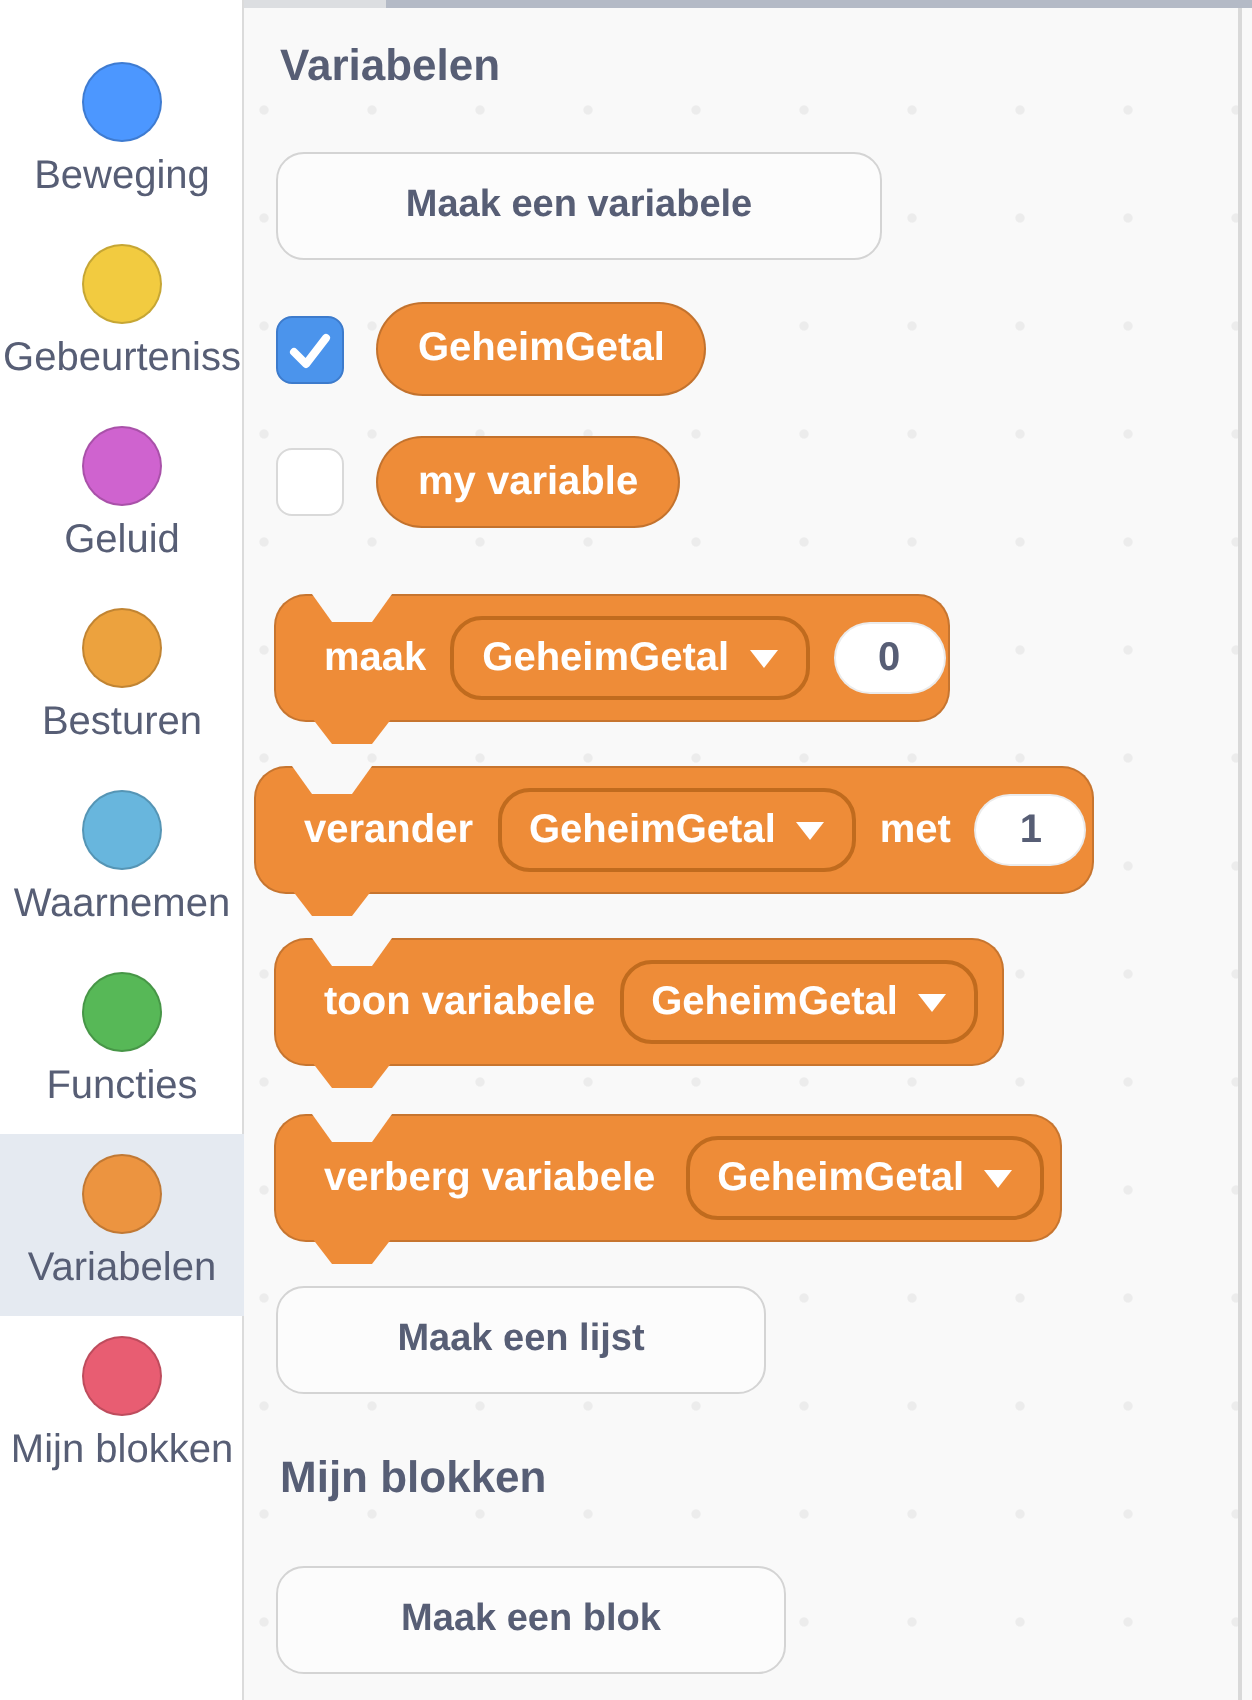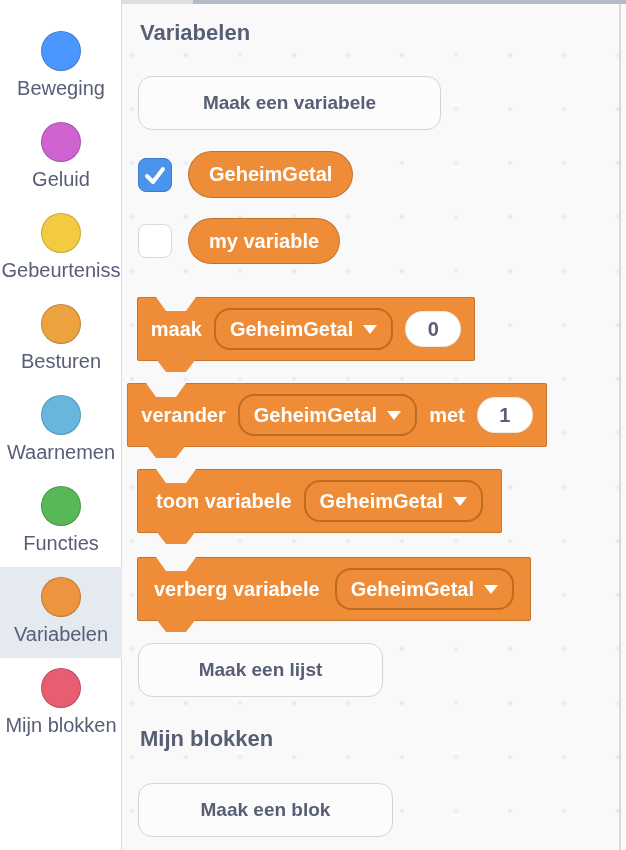--- a/index.html
+++ b/index.html
@@ -66,22 +66,22 @@
   .checkbox svg { display:block; }
   .var-pill {
     height:100%; border-radius:24px; background:#EE8C38; border:1px solid rgba(0,0,0,0.18);
     color:#FFFFFF; font-size:20px; font-weight:600; display:flex; align-items:center;
     padding:0 20px; white-space:nowrap; cursor:grab;
   }
 
   
   .block {
     position:absolute; height:64px; background:#EE8C38; border:1px solid rgba(0,0,0,0.16);
-    border-radius:2px; display:flex; align-items:center; gap:12px; padding:0 24px;
-    color:#FFFFFF; font-size:20px; font-weight:600; cursor:grab; white-space:nowrap;justify-content:center;
+    border-radius:16px; display:flex; align-items:center; gap:12px; padding:0 24px;
+    color:#FFFFFF; font-size:20px; font-weight:600; cursor:grab; white-space:nowrap;
   }
   .block .notch {
     position:absolute; left:18px; top:-1px; width:40px; height:14px; background:#F9F9F9;
     clip-path:polygon(0 0, 100% 0, 75% 100%, 25% 100%);
   }
   .block .bump {
     position:absolute; left:18px; bottom:-12px; width:40px; height:13px; background:#EE8C38;
     clip-path:polygon(0 0, 100% 0, 75% 100%, 25% 100%);
   }
   .block-set    { left:15px; top:297px; width:338px; }
@@ -107,26 +107,26 @@
 <body>
 
 <div class="screen">
 
   <aside class="sidebar">
     <div class="cat-item">
       <span class="cat-circle" style="background-color: rgb(76, 151, 255);"></span>
       <span class="cat-label">Beweging</span>
     </div>
     <div class="cat-item">
+      <span class="cat-circle" style="background-color: rgb(242, 203, 64);"></span>
+      <span class="cat-label">Gebeurteniss</span>
+    </div>
+    <div class="cat-item">
       <span class="cat-circle" style="background-color: rgb(207, 99, 207);"></span>
       <span class="cat-label">Geluid</span>
-    </div>
-    <div class="cat-item">
-      <span class="cat-circle" style="background-color: rgb(242, 203, 64);"></span>
-      <span class="cat-label">Gebeurteniss</span>
     </div>
     <div class="cat-item">
       <span class="cat-circle" style="background-color: rgb(236, 162, 62);"></span>
       <span class="cat-label">Besturen</span>
     </div>
     <div class="cat-item">
       <span class="cat-circle" style="background-color: rgb(104, 182, 221);"></span>
       <span class="cat-label">Waarnemen</span>
     </div>
     <div class="cat-item">

